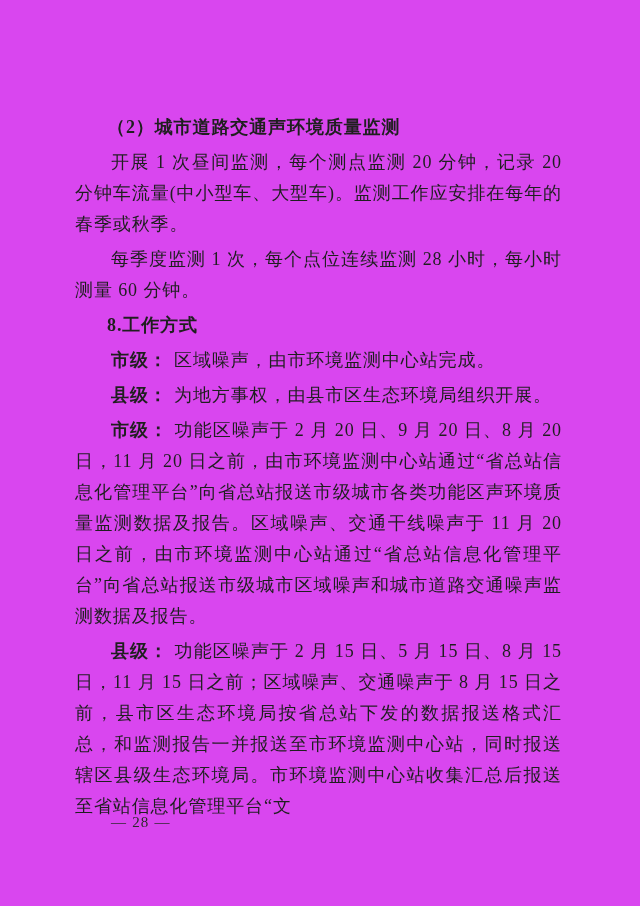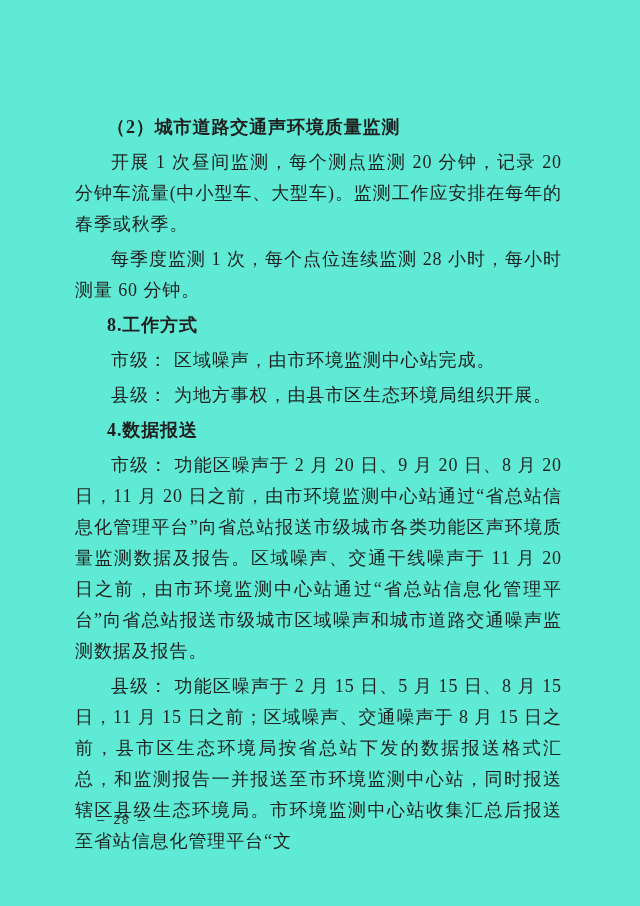--- a/index.html
+++ b/index.html
@@ -11,21 +11,21 @@
     width: 640px;
     height: 906px;
     overflow: hidden;
     position: relative;
     font-family: "Liberation Serif", "DejaVu Serif", serif;
     color: #1f1f1f;
   }
   .page {
     position: absolute;
     inset: 0;
-    background: #5eead4;
+    background: #d946ef;
   }
   .content {
     position: absolute;
     top: 112px;
     left: 71px;
     width: 495px;
     font-size: 18px;
     line-height: 31px;
     letter-spacing: 0.05em;
     text-align: justify;
@@ -36,32 +36,31 @@
     text-indent: 2em;
     margin: 0;
     font-size: 18px;
     line-height: 31px;
   }
   .para {
     margin: 4px;
     text-indent: 2em;
   }
   .label {
-    font-weight: normal;
+    font-weight: bold;
     margin-right: 0.35em;
   }
   .footer {
     position: absolute;
-    left: 97px;
+    left: 111px;
     top: 814px;
-    font-size: 12px;
+    font-size: 15px;
     letter-spacing: 0.08em;
     color: #2a2a2a;
     filter: blur(0.2px);
-    font-family: Liberation Mono, monospace;
   }
 </style>
 </head>
 <body>
 
 <div class="page">
   <div class="content">
 
     <h3 class="hd">（2）城市道路交通声环境质量监测</h3>
 
@@ -73,21 +72,20 @@
     <h3 class="hd">8.工作方式</h3>
 
     <p class="para">
       <span class="label">市级：</span><span>区域噪声，由市环境监测中心站完成。</span>
     </p>
 
     <p class="para">
       <span class="label">县级：</span><span>为地方事权，由县市区生态环境局组织开展。</span>
     </p>
 
-    <h3 class="hd">4.数据报送</h3>
 
     <p class="para">
       <span class="label">市级：</span><span>功能区噪声于 2 月 20 日、9 月 20 日、8 月 20 日，11 月 20 日之前，由市环境监测中心站通过“省总站信息化管理平台”向省总站报送市级城市各类功能区声环境质量监测数据及报告。区域噪声、交通干线噪声于 11 月 20 日之前，由市环境监测中心站通过“省总站信息化管理平台”向省总站报送市级城市区域噪声和城市道路交通噪声监测数据及报告。</span>
     </p>
 
     <p class="para">
       <span class="label">县级：</span><span>功能区噪声于 2 月 15 日、5 月 15 日、8 月 15 日，11 月 15 日之前；区域噪声、交通噪声于 8 月 15 日之前，县市区生态环境局按省总站下发的数据报送格式汇总，和监测报告一并报送至市环境监测中心站，同时报送辖区县级生态环境局。市环境监测中心站收集汇总后报送至省站信息化管理平台“文</span>
     </p>
 
   </div>

